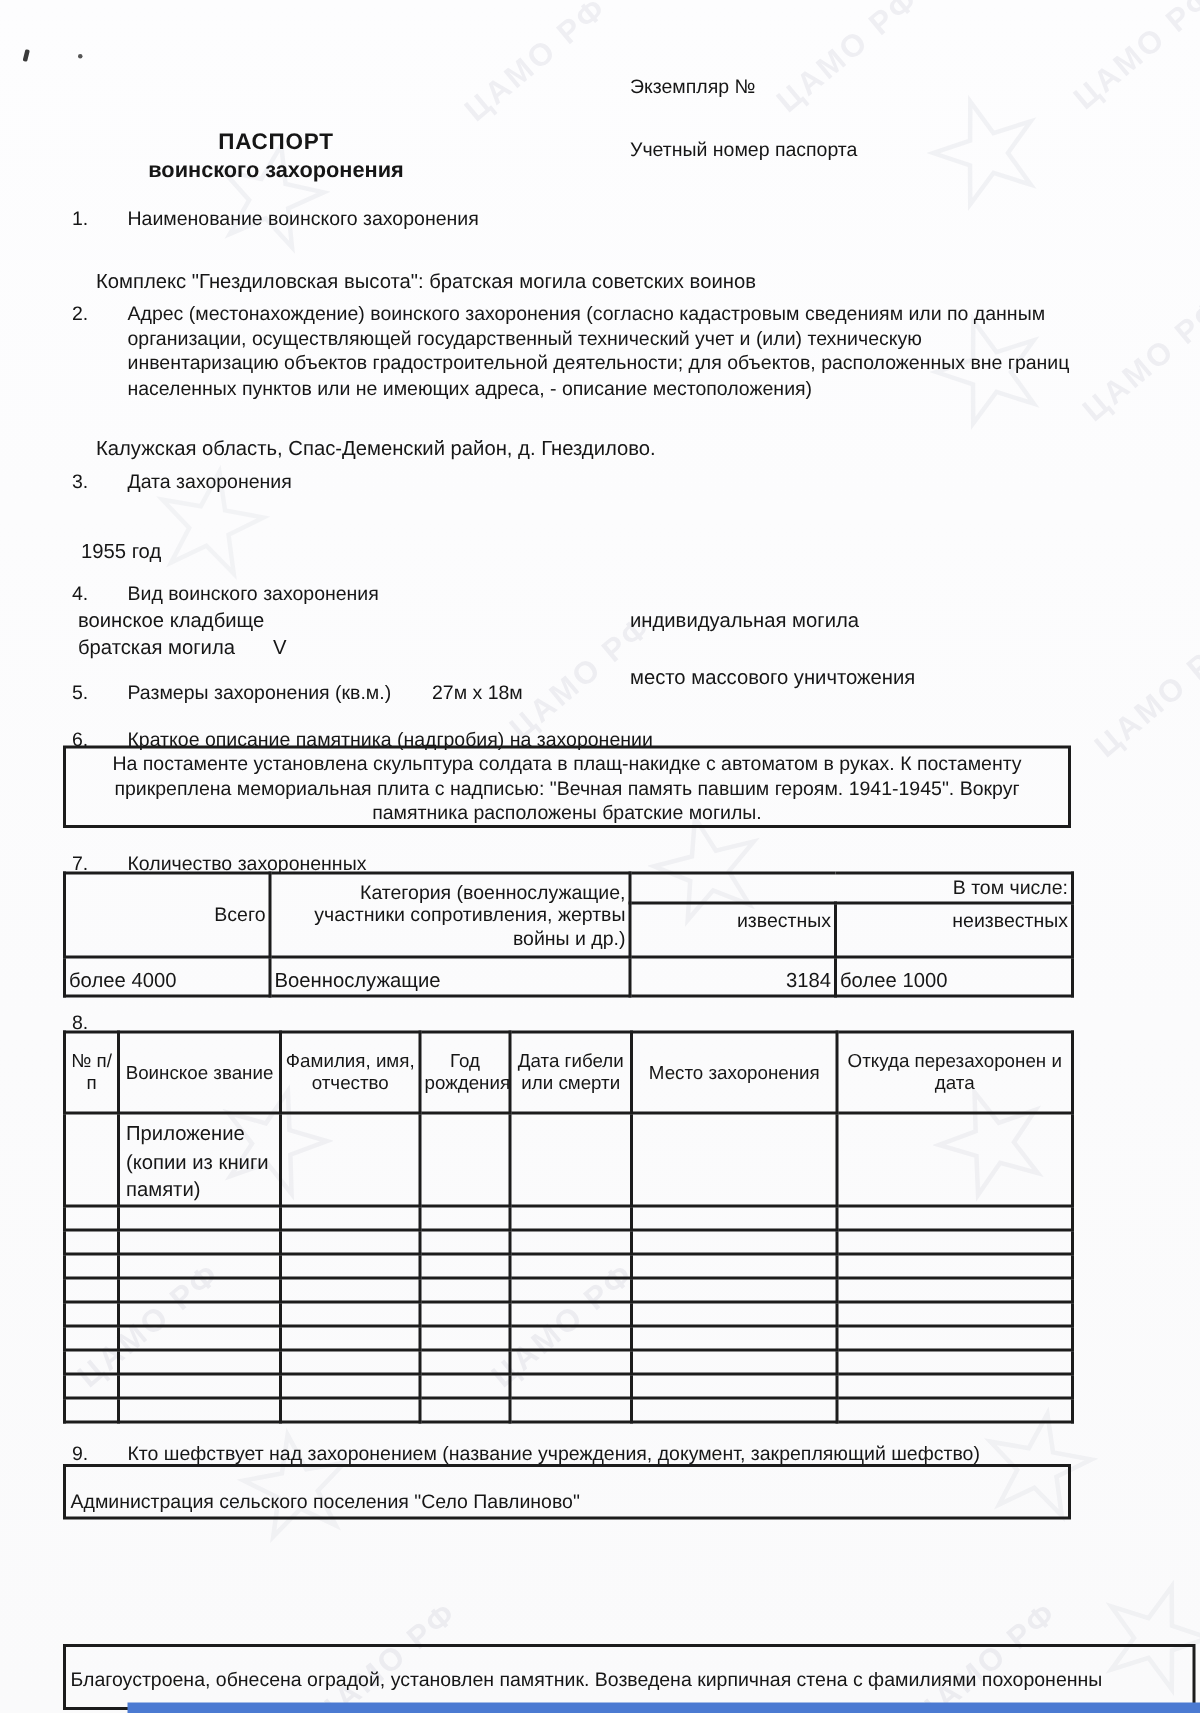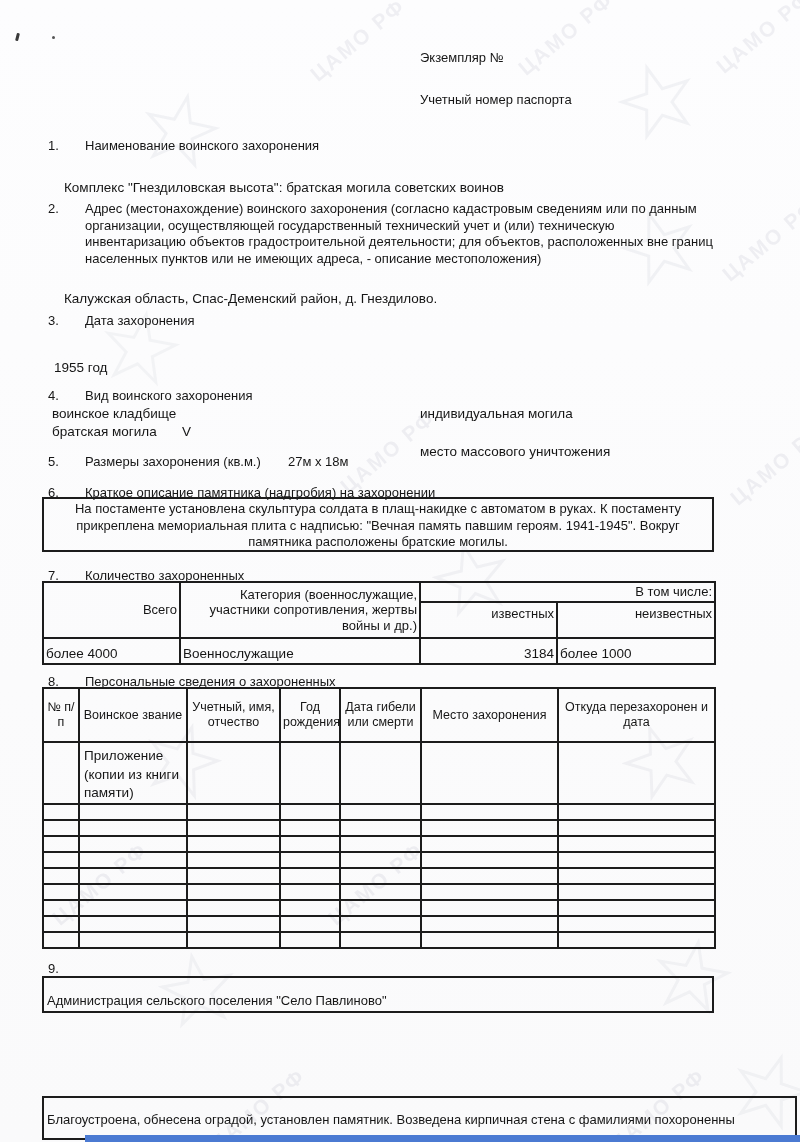--- a/index.html
+++ b/index.html
@@ -121,20 +121,24 @@
         <polygon points="40,4 48.2,28.7 74.2,28.9 53.3,44.3 61.2,69.1 40,54 18.8,69.1 26.7,44.3 5.8,28.9 31.8,28.7" fill="none" stroke="rgba(125,132,155,0.16)" stroke-width="3" transform="rotate(18 40 40)"></polygon>
       </svg>
   </div>
 
   <div class="ink1"></div>
   <div class="ink2"></div>
 
   <div class="hdr" style="left:420px; top:50px;">Экземпляр №</div>
   <div class="hdr" style="left:420px; top:92px;">Учетный номер паспорта</div>
 
+  <div class="title-block">
+    <div class="title1">ПАСПОРТ</div>
+    <div class="title2">воинского захоронения</div>
+  </div>
 
   <div class="row" style="top:138px;">
     <span class="inum">1.</span>
     <span class="ilabel">Наименование воинского захоронения</span>
   </div>
   <div class="val" style="left:64px; top:180px;">Комплекс "Гнездиловская высота": братская могила советских воинов</div>
 
   <div class="row" style="top:201px;">
     <span class="inum">2.</span>
     <span class="ilabel wrap">Адрес (местонахождение) воинского захоронения (согласно кадастровым сведениям или по данным организации, осуществляющей государственный технический учет и (или) техническую инвентаризацию объектов градостроительной деятельности; для объектов, расположенных вне границ населенных пунктов или не имеющих адреса, - описание местоположения)</span>
@@ -196,37 +200,36 @@
       <td class="body">более 4000</td>
       <td class="body">Военнослужащие</td>
       <td class="body right">3184</td>
       <td class="body">более 1000</td>
     </tr>
   </tbody>
     </table>
 
   <div class="row" style="top:674px;">
     <span class="inum">8.</span>
-    <span class="ilabel">Персональные сведения о захороненных</span>
   </div>
   <table class="t8">
     <colgroup>
         <col style="width:36px">
         <col style="width:108px">
         <col style="width:93px">
         <col style="width:60px">
         <col style="width:81px">
         <col style="width:137px">
         <col style="width:157px">
       </colgroup>
     <thead>
       <tr>
         <th>№ п/п</th>
         <th>Воинское звание</th>
-        <th>Учетный, имя, отчество</th>
+        <th>Фамилия, имя, отчество</th>
         <th>Год рождения</th>
         <th>Дата гибели или смерти</th>
         <th>Место захоронения</th>
         <th>Откуда перезахоронен и дата</th>
       </tr>
     </thead>
     <tbody>
       <tr class="tall">
         <td></td>
         <td class="note-cell">Приложение (копии из книги памяти)</td>
@@ -315,20 +318,21 @@
           <td></td>
           <td></td>
           <td></td>
           <td></td>
         </tr>
       </tbody>
   </table>
 
   <div class="row" style="top:961px;">
     <span class="inum">9.</span>
+    <span class="ilabel">Кто шефствует над захоронением (название учреждения, документ, закрепляющий шефство)</span>
   </div>
   <div class="answer-box box9">
     <span class="boxtext">Администрация сельского поселения "Село Павлиново"</span>
   </div>
 
   <div class="answer-box box10">
     <span class="boxtext">Благоустроена, обнесена  оградой, установлен памятник. Возведена кирпичная стена  с фамилиями похороненны</span>
   </div>
 
   <div class="bluebar"></div>

